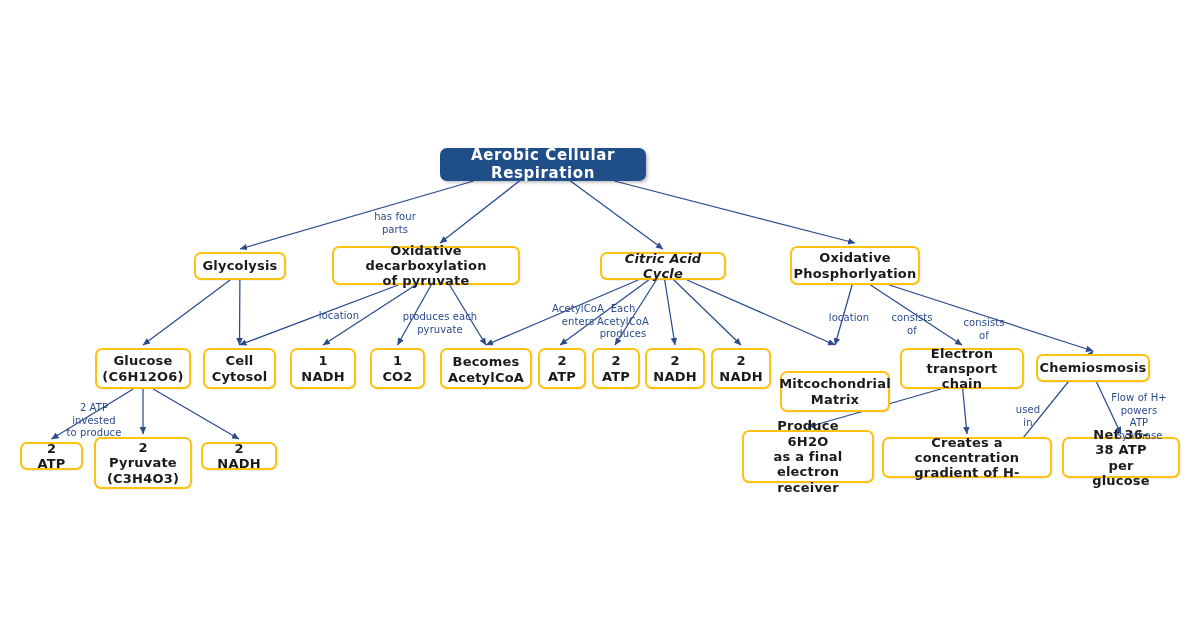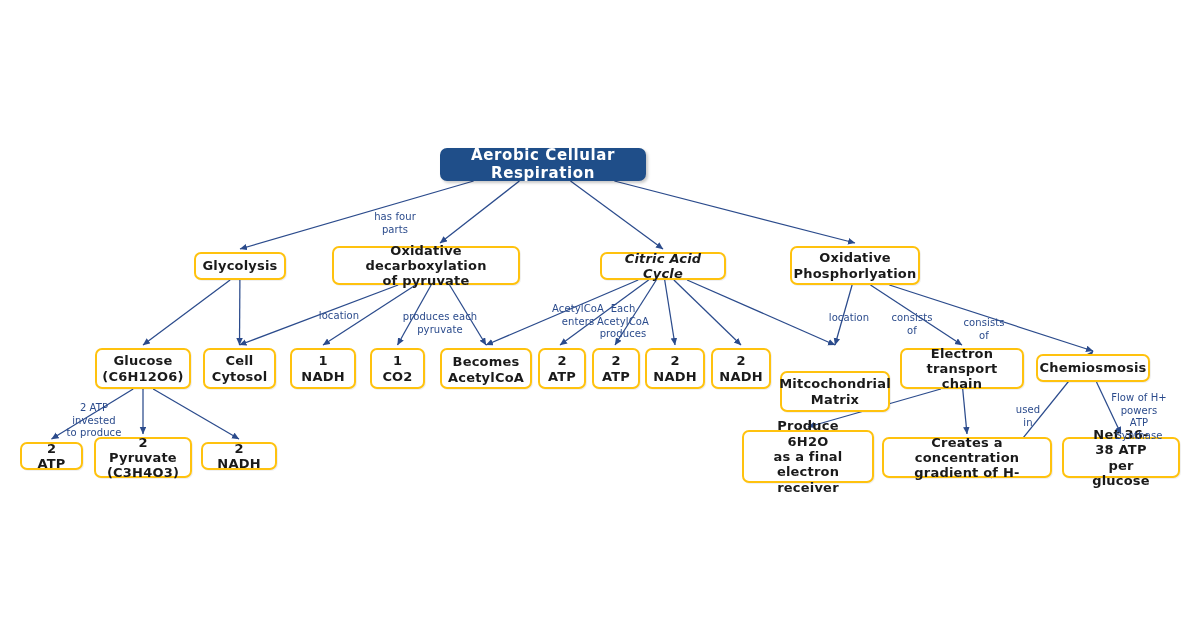--- a/index.html
+++ b/index.html
@@ -168,21 +168,21 @@
       <div class="node" style="left: 900px; top: 348px; width: 124px; height: 41px;">
         <span class="txt">Electron
 transport chain</span>
       </div>
       <div class="node" style="left: 1036px; top: 354px; width: 114px; height: 28px;">
         <span class="txt">Chemiosmosis</span>
       </div>
       <div class="node" style="left: 20px; top: 442px; width: 63px; height: 28px;">
         <span class="txt">2 ATP</span>
       </div>
-      <div class="node" style="left: 94px; top: 437px; width: 98px; height: 41px;">
+      <div class="node" style="left: 94px; top: 437px; width: 98px; height: 52px;">
         <span class="txt">2 Pyruvate
 (C3H4O3)</span>
       </div>
       <div class="node" style="left: 201px; top: 442px; width: 76px; height: 28px;">
         <span class="txt">2 NADH</span>
       </div>
       <div class="node" style="left: 742px; top: 430px; width: 132px; height: 53px;">
         <span class="txt">Produce 6H2O
 as a final
 electron receiver</span>

